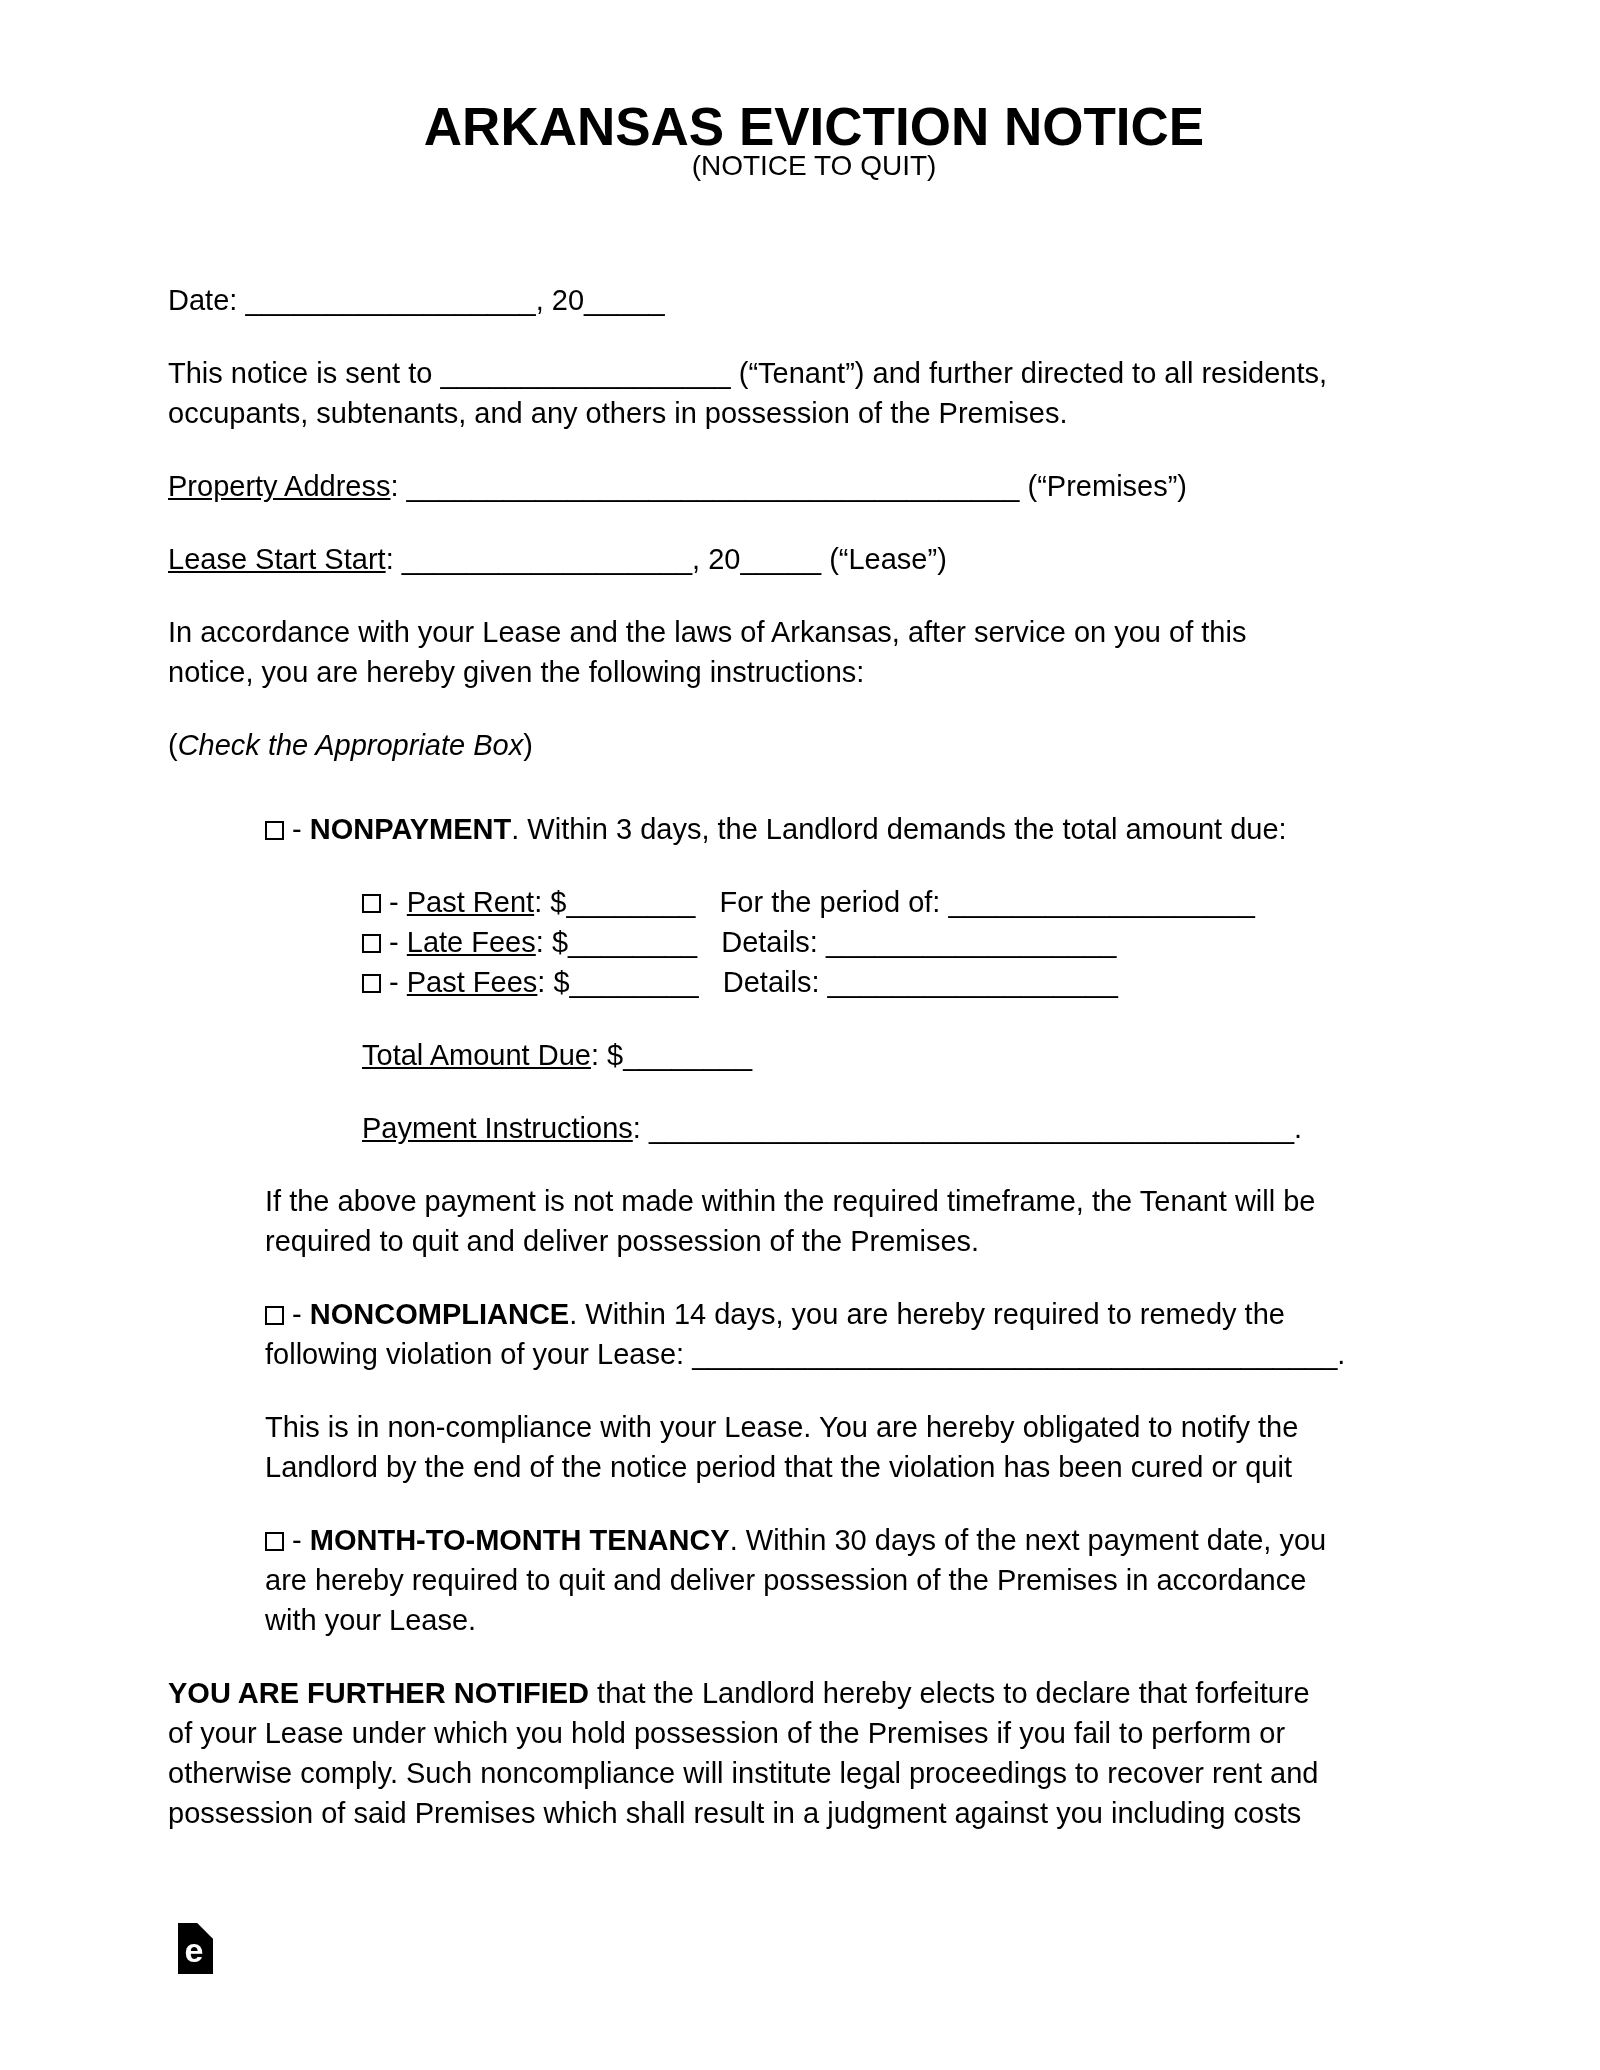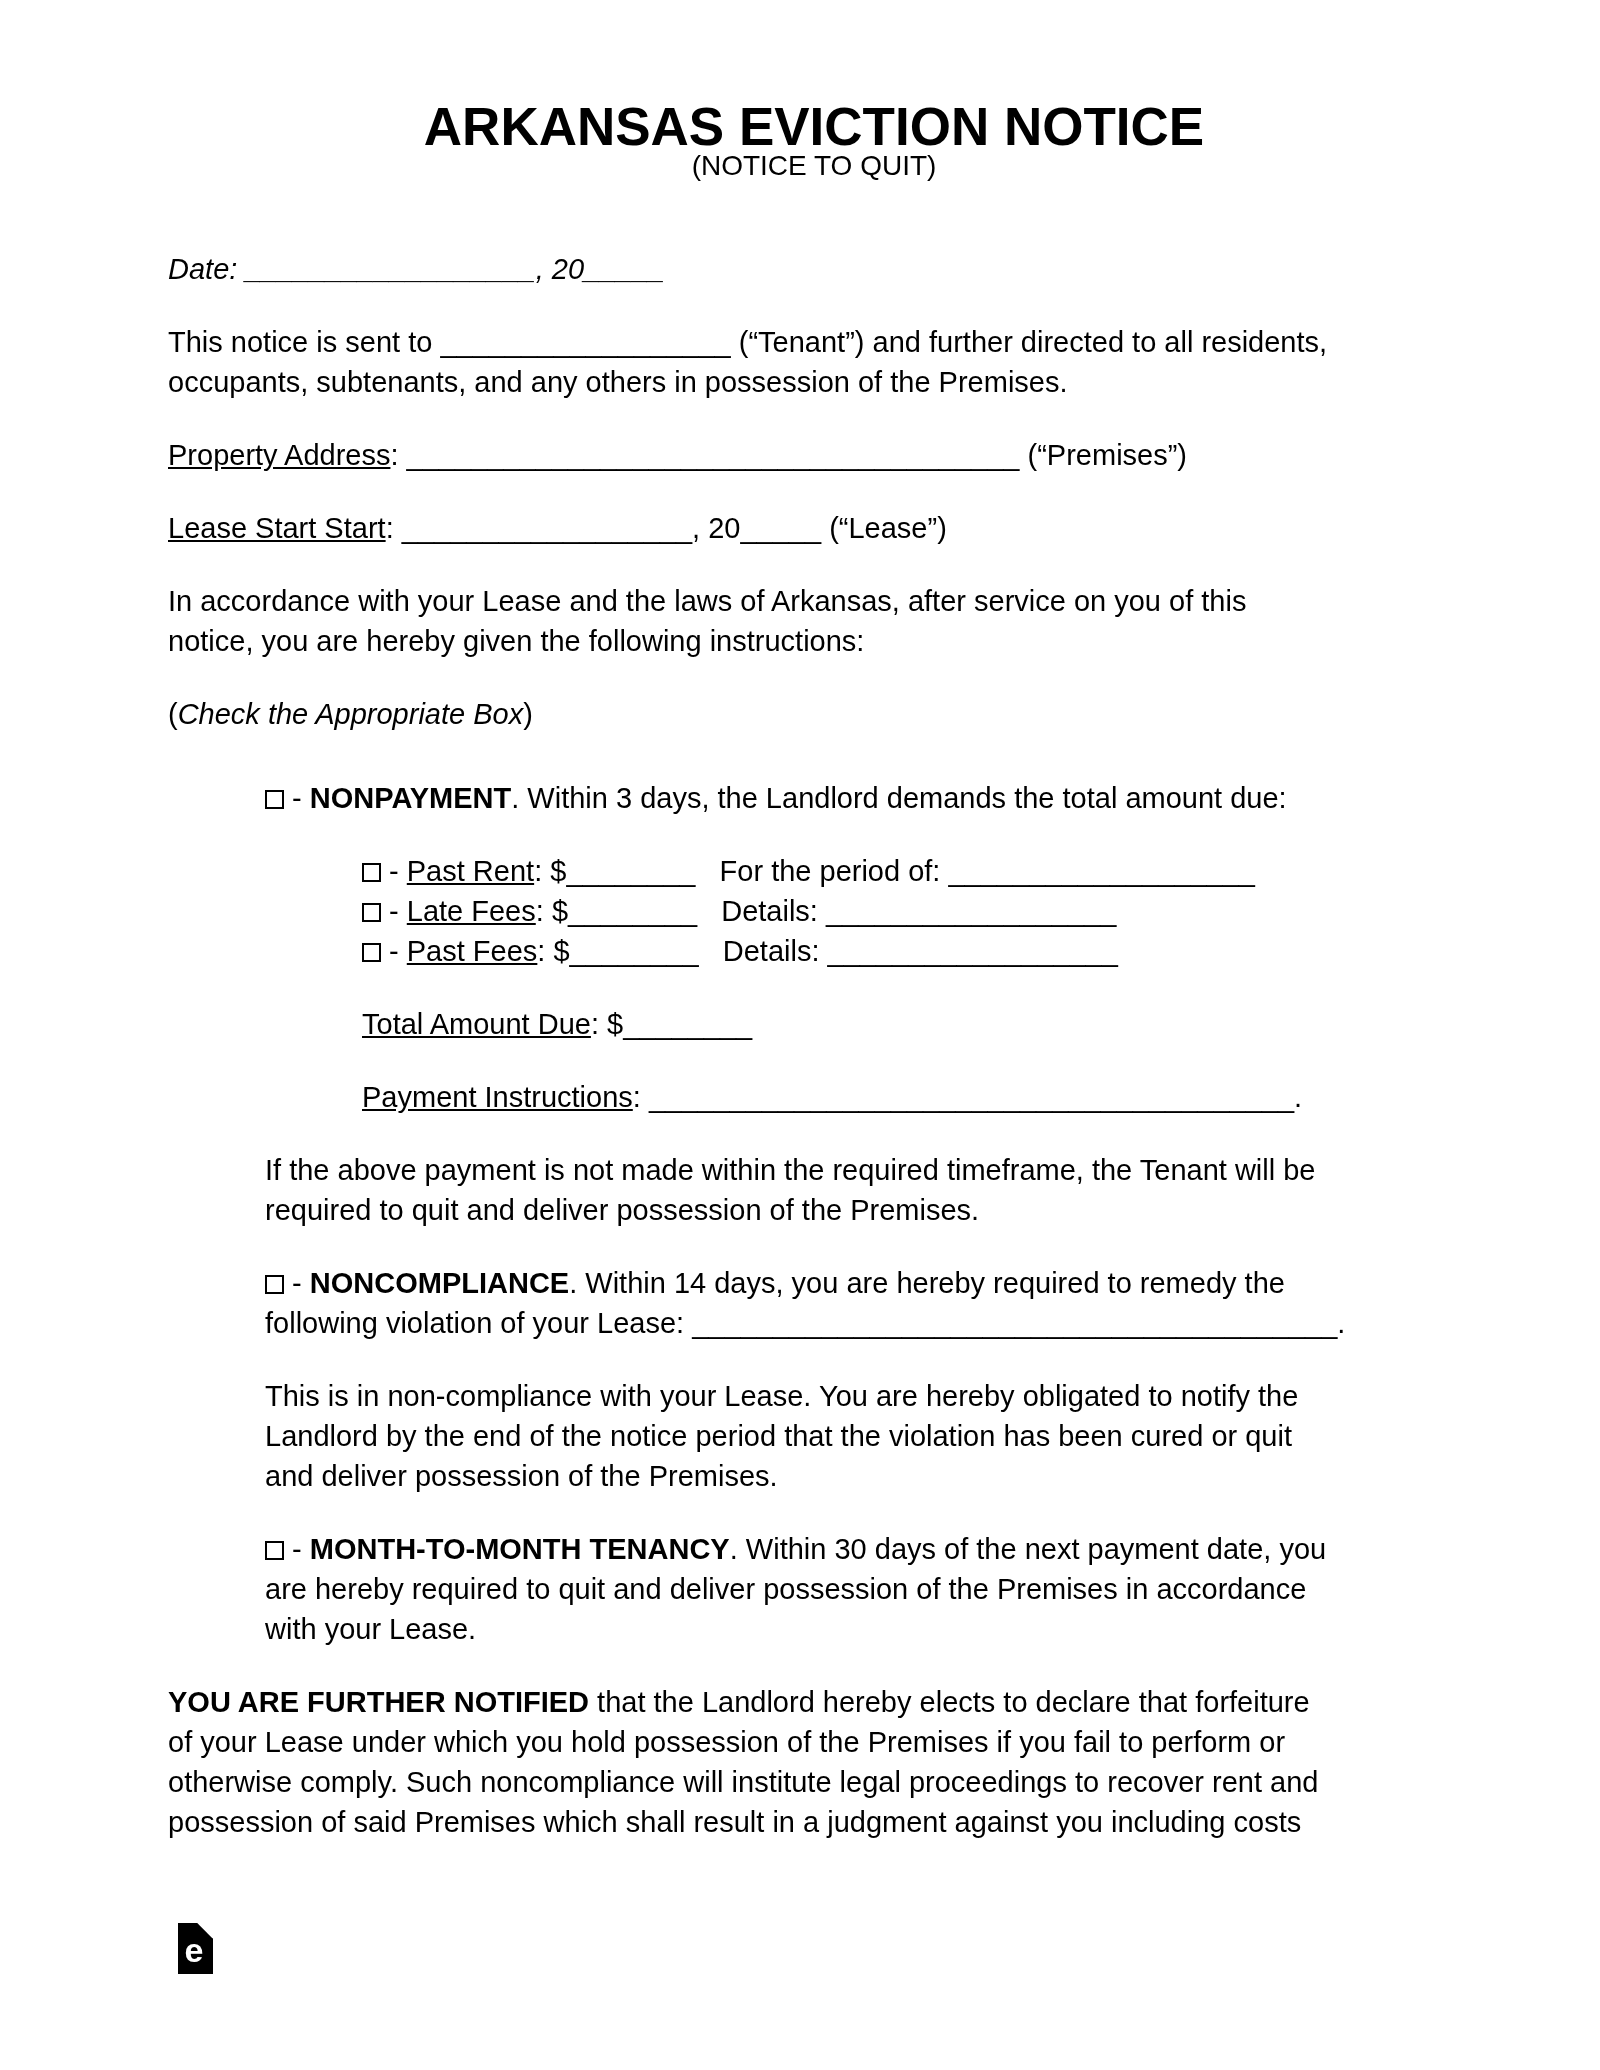--- a/index.html
+++ b/index.html
@@ -26,21 +26,21 @@
   }
   .subtitle {
     text-align: center;
     font-weight: normal;
     font-size: 28px;
     line-height: 31px;
   }
   .line { white-space: pre-wrap; }
   .gap      { margin-top: 33px; }
   .gap-lg   { margin-top: 44px; }
-  .gap-date { margin-top: 68px; font-style: italic; }
+  .gap-date { margin-top: 99px; }
   .ind1 { margin-left: 97px; }
   .ind2 { margin-left: 194px; }
   .b { font-weight: bold; }
   .i { font-style: italic; }
   .u { text-decoration: underline; }
   .cb {
     display: inline-block;
     width: 19px;
     height: 19px;
     border: 2.5px solid #000;
@@ -102,21 +102,20 @@
   </div>
 
   <div class="ind1 gap">
     <div class="line"><span class="cb"></span><span> - </span><span class="b">NONCOMPLIANCE</span><span>. Within 14 days, you are hereby required to remedy the</span></div>
     <div class="line"><span>following violation of your Lease: </span><span>________________________________________</span><span>.</span></div>
   </div>
 
   <div class="ind1 gap">
     <div class="line">This is in non-compliance with your Lease. You are hereby obligated to notify the</div>
     <div class="line">Landlord by the end of the notice period that the violation has been cured or quit</div>
-    <div class="line">and deliver possession of the Premises.</div>
   </div>
 
   <div class="ind1 gap">
     <div class="line"><span class="cb"></span><span> - </span><span class="b">MONTH-TO-MONTH TENANCY</span><span>. Within 30 days of the next payment date, you</span></div>
     <div class="line">are hereby required to quit and deliver possession of the Premises in accordance</div>
     <div class="line">with your Lease.</div>
   </div>
 
   <div class="gap">
     <div class="line"><span class="b">YOU ARE FURTHER NOTIFIED</span><span> that the Landlord hereby elects to declare that forfeiture</span></div>

